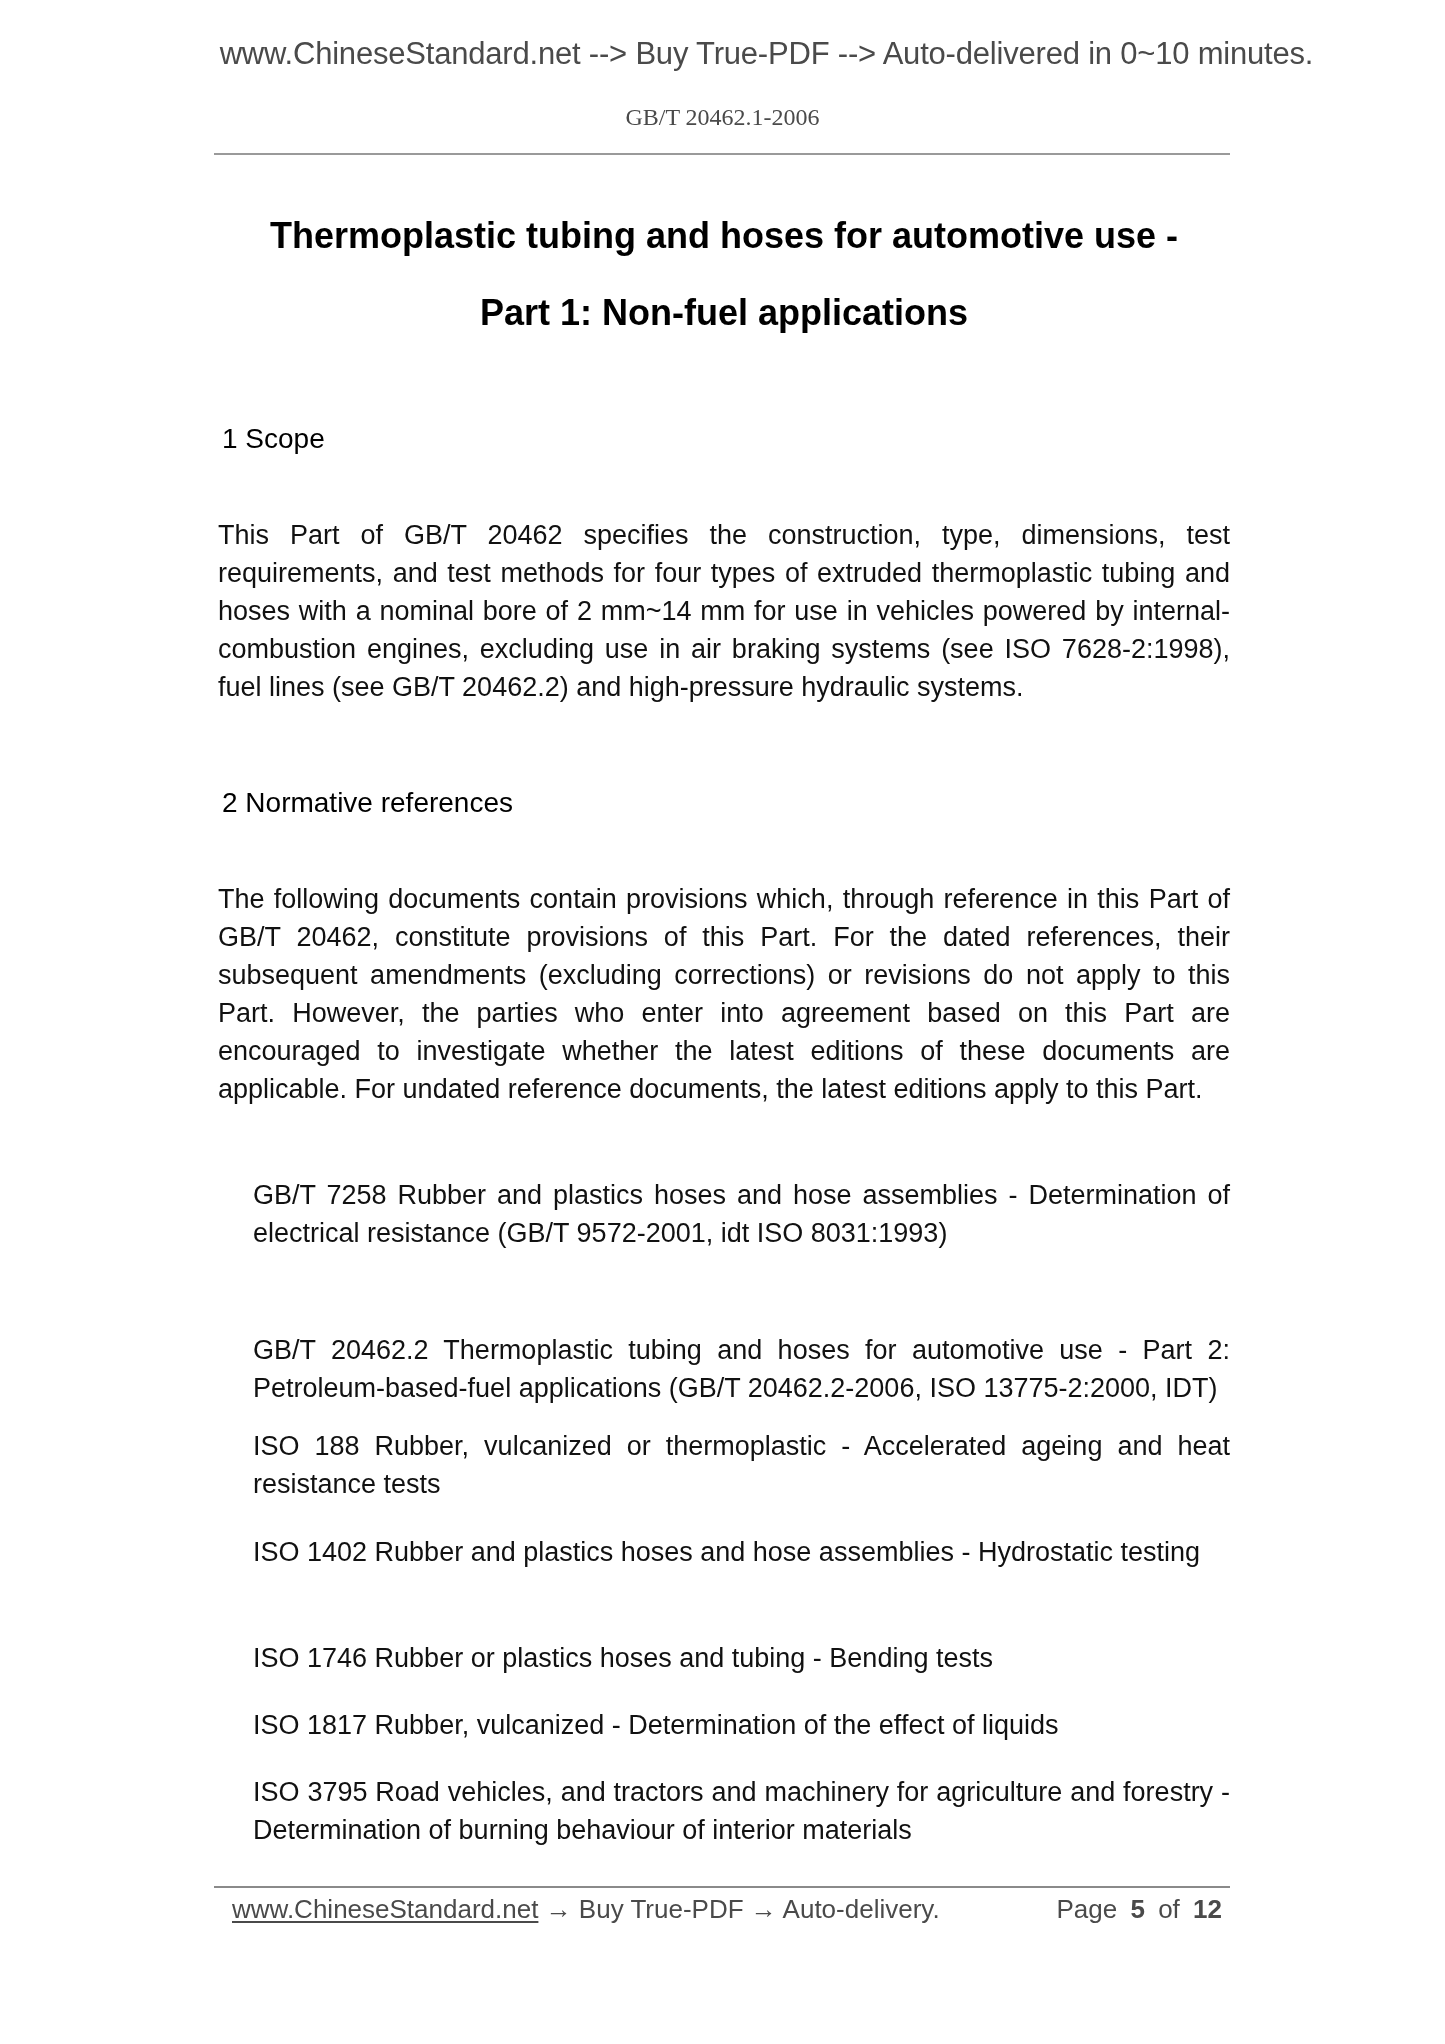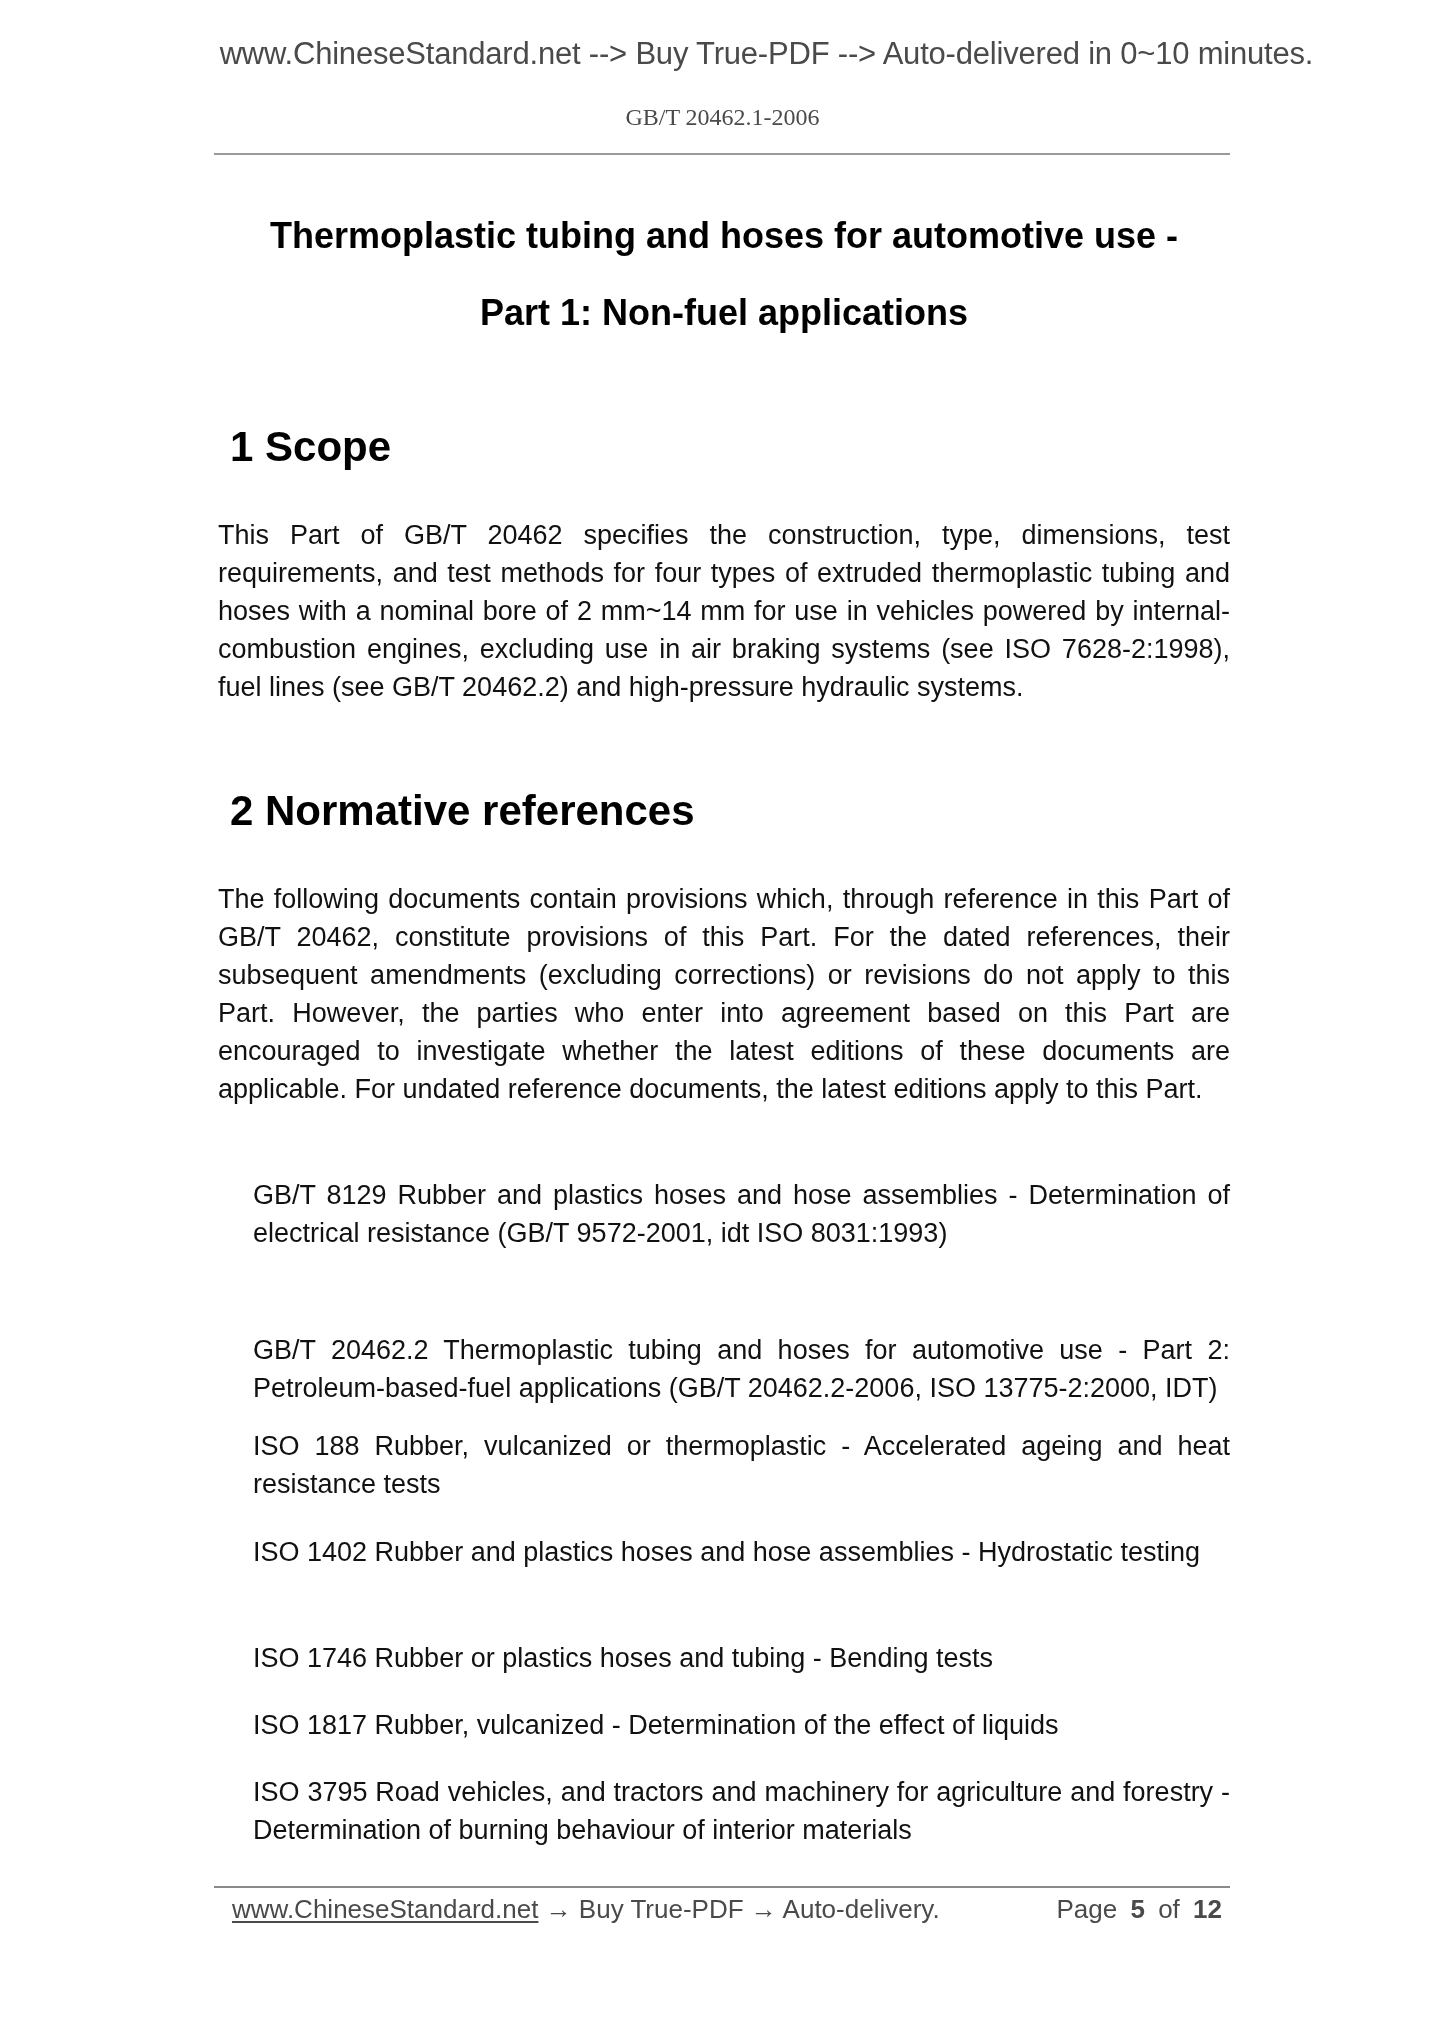--- a/index.html
+++ b/index.html
@@ -56,23 +56,23 @@
       width: 1012px;
       text-align: center;
       font-weight: bold;
       font-size: 36px;
       color: #000;
     }
     .title.line1 { top: 215px; }
     .title.line2 { top: 292px; }
     .section-heading {
       position: absolute;
-      left: 12px;
-      font-weight: bold;
-      font-size: 42px;
+      left: 4px;
+      font-weight: normal;
+      font-size: 28px;
       color: #000;
     }
     .para {
       position: absolute;
       left: 0;
       width: 1012px;
       font-size: 27px;
       line-height: 38px;
       text-align: justify;
       color: #111;
@@ -129,21 +129,21 @@
 <div class="content">
   <div class="title line1">Thermoplastic tubing and hoses for automotive use -</div>
   <div class="title line2">Part 1: Non-fuel applications</div>
 
   <div class="section-heading" style="top:423px;">1 Scope</div>
   <div class="para" style="top:516px;">This Part of GB/T 20462 specifies the construction, type, dimensions, test requirements, and test methods for four types of extruded thermoplastic tubing and hoses with a nominal bore of 2 mm~14 mm for use in vehicles powered by internal-combustion engines, excluding use in air braking systems (see ISO 7628-2:1998), fuel lines (see GB/T 20462.2) and high-pressure hydraulic systems.</div>
 
   <div class="section-heading" style="top:787px;">2 Normative references</div>
   <div class="para" style="top:880px;">The following documents contain provisions which, through reference in this Part of GB/T 20462, constitute provisions of this Part. For the dated references, their subsequent amendments (excluding corrections) or revisions do not apply to this Part. However, the parties who enter into agreement based on this Part are encouraged to investigate whether the latest editions of these documents are applicable. For undated reference documents, the latest editions apply to this Part.</div>
 
-  <div class="ref" style="top:1176px;">GB/T 8129 Rubber and plastics hoses and hose assemblies - Determination of electrical resistance (GB/T 9572-2001, idt ISO 8031:1993)</div>
+  <div class="ref" style="top:1176px;">GB/T 7258 Rubber and plastics hoses and hose assemblies - Determination of electrical resistance (GB/T 9572-2001, idt ISO 8031:1993)</div>
   <div class="ref" style="top:1283px;margin-top:48px;">GB/T 20462.2 Thermoplastic tubing and hoses for automotive use - Part 2: Petroleum-based-fuel applications (GB/T 20462.2-2006, ISO 13775-2:2000, IDT)</div>
   <div class="ref" style="top:1427px;">ISO 188 Rubber, vulcanized or thermoplastic - Accelerated ageing and heat resistance tests</div>
   <div class="ref" style="top:1533px;">ISO 1402 Rubber and plastics hoses and hose assemblies - Hydrostatic testing</div>
   <div class="ref" style="top:1639px;">ISO 1746 Rubber or plastics hoses and tubing - Bending tests</div>
   <div class="ref" style="top:1706px;">ISO 1817 Rubber, vulcanized - Determination of the effect of liquids</div>
   <div class="ref" style="top:1773px;">ISO 3795 Road vehicles, and tractors and machinery for agriculture and forestry - Determination of burning behaviour of interior materials</div>
 </div>
 
 <div class="footer-rule"></div>
 <div class="footer">

